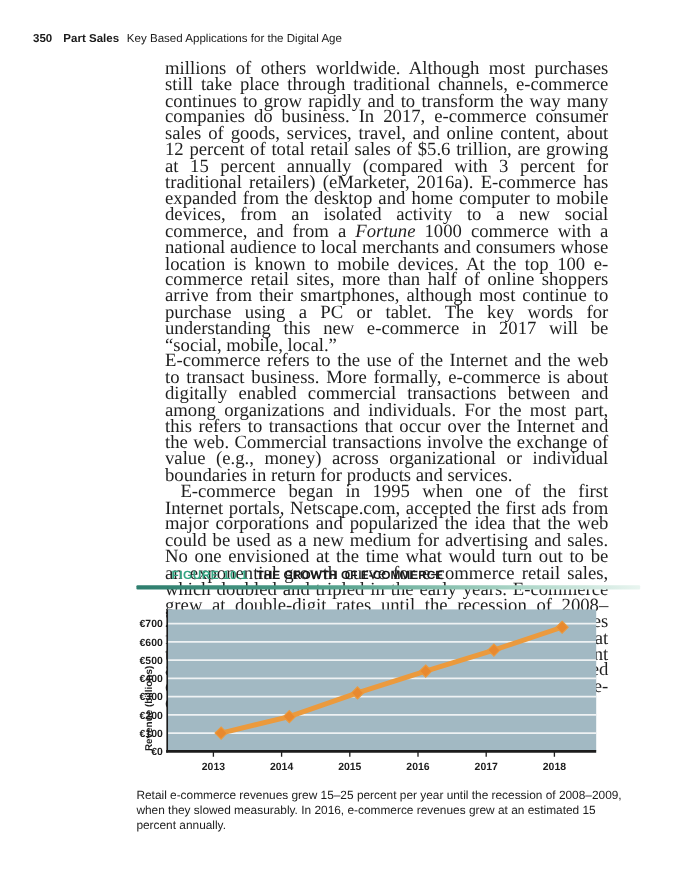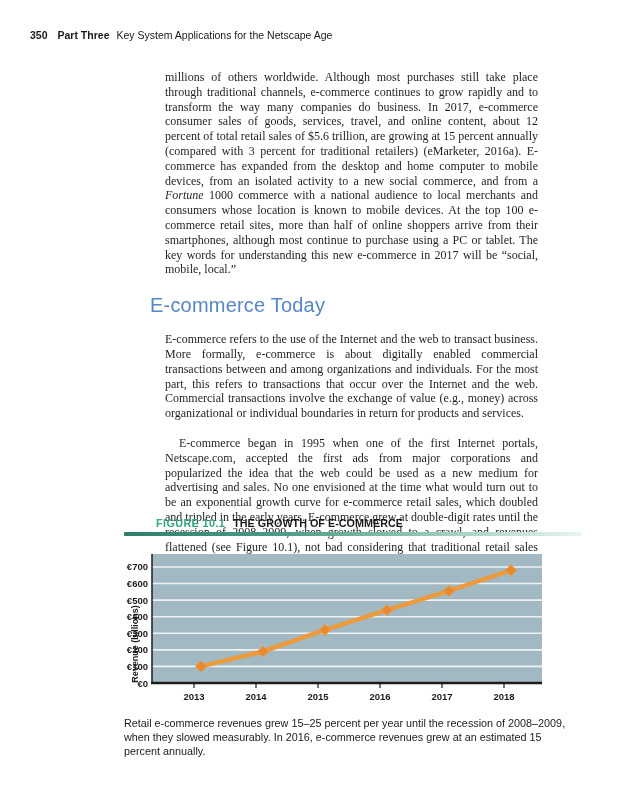--- a/index.html
+++ b/index.html
@@ -18,22 +18,22 @@
     font-size:10.5px;color:#1a1a1a;
     white-space:nowrap;
   }
   .running-head .pagenum{font-weight:bold;margin-right:10px;}
   .running-head .part{font-weight:bold;margin-right:7px;}
   
   .body-col{
     position:absolute;left:150px;top:55px;width:403px;
   }
   .body-col p{
-    margin:15px;
-    font-size:12px;line-height:14.8px;
+    margin:0;
+    font-size:17px;line-height:14.8px;
     text-align:justify;
   }
   .body-col p.indent{text-indent:14px;}
   .section-heading{
     margin:17px 0 8px 0;
     font-family:"Liberation Sans",sans-serif;
     font-size:20px;font-weight:normal;
     color:#5586c8;
     letter-spacing:0.2px;
   }
@@ -76,27 +76,26 @@
     font-family:"Liberation Sans",sans-serif;
     font-size:8.7px;line-height:11px;color:#2a2a2a;
   }
 </style>
 </head>
 <body>
 
 <div class="page">
 
   <div class="running-head">
-    <span class="pagenum">350</span><span class="part">Part Three</span><span>Key System Applications for the Netscape Age</span>
+    <span class="pagenum">350</span><span class="part">Part Sales</span><span>Key Based Applications for the Digital Age</span>
   </div>
 
   <div class="body-col">
     <p><span>millions of others worldwide. Although most purchases still take place through traditional channels, e-commerce continues to grow rapidly and to transform the way many companies do business. In 2017, e-commerce consumer sales of goods, services, travel, and online content, about 12 percent of total retail sales of $5.6 trillion, are growing at 15 percent annually (compared with 3 percent for traditional retailers) (eMarketer, 2016a). E-commerce has expanded from the desktop and home computer to mobile devices, from an isolated activity to a new social commerce, and from a </span><span class="italic">Fortune</span><span> 1000 commerce with a national audience to local merchants and consumers whose location is known to mobile devices. At the top 100 e-commerce retail sites, more than half of online shoppers arrive from their smartphones, although most continue to purchase using a PC or tablet. The key words for understanding this new e-commerce in 2017 will be “social, mobile, local.”</span></p>
 
-    <h1 class="section-heading">E-commerce Today</h1>
 
     <p>E-commerce refers to the use of the Internet and the web to transact business. More formally, e-commerce is about digitally enabled commercial transactions between and among organizations and individuals. For the most part, this refers to transactions that occur over the Internet and the web. Commercial transactions involve the exchange of value (e.g., money) across organizational or individual boundaries in return for products and services.</p>
     <p class="indent">E-commerce began in 1995 when one of the first Internet portals, Netscape.com, accepted the first ads from major corporations and popularized the idea that the web could be used as a new medium for advertising and sales. No one envisioned at the time what would turn out to be an exponential growth curve for e-commerce retail sales, which doubled and tripled in the early years. E-commerce grew at double-digit rates until the recession of 2008–2009, when growth slowed to a crawl, and revenues flattened (see Figure 10.1), not bad considering that traditional retail sales were shrinking by 5 percent annually. Since then, offline retail sales have increased only a few percentage points a year, whereas online e-commerce has been a stellar success.</p>
   </div>
 
   <div class="figure">
     <div class="fig-title-row">
       <span class="fig-label">FIGURE 10.1</span><span>THE GROWTH OF E-COMMERCE</span>
     </div>
     <div class="fig-rule"></div>

